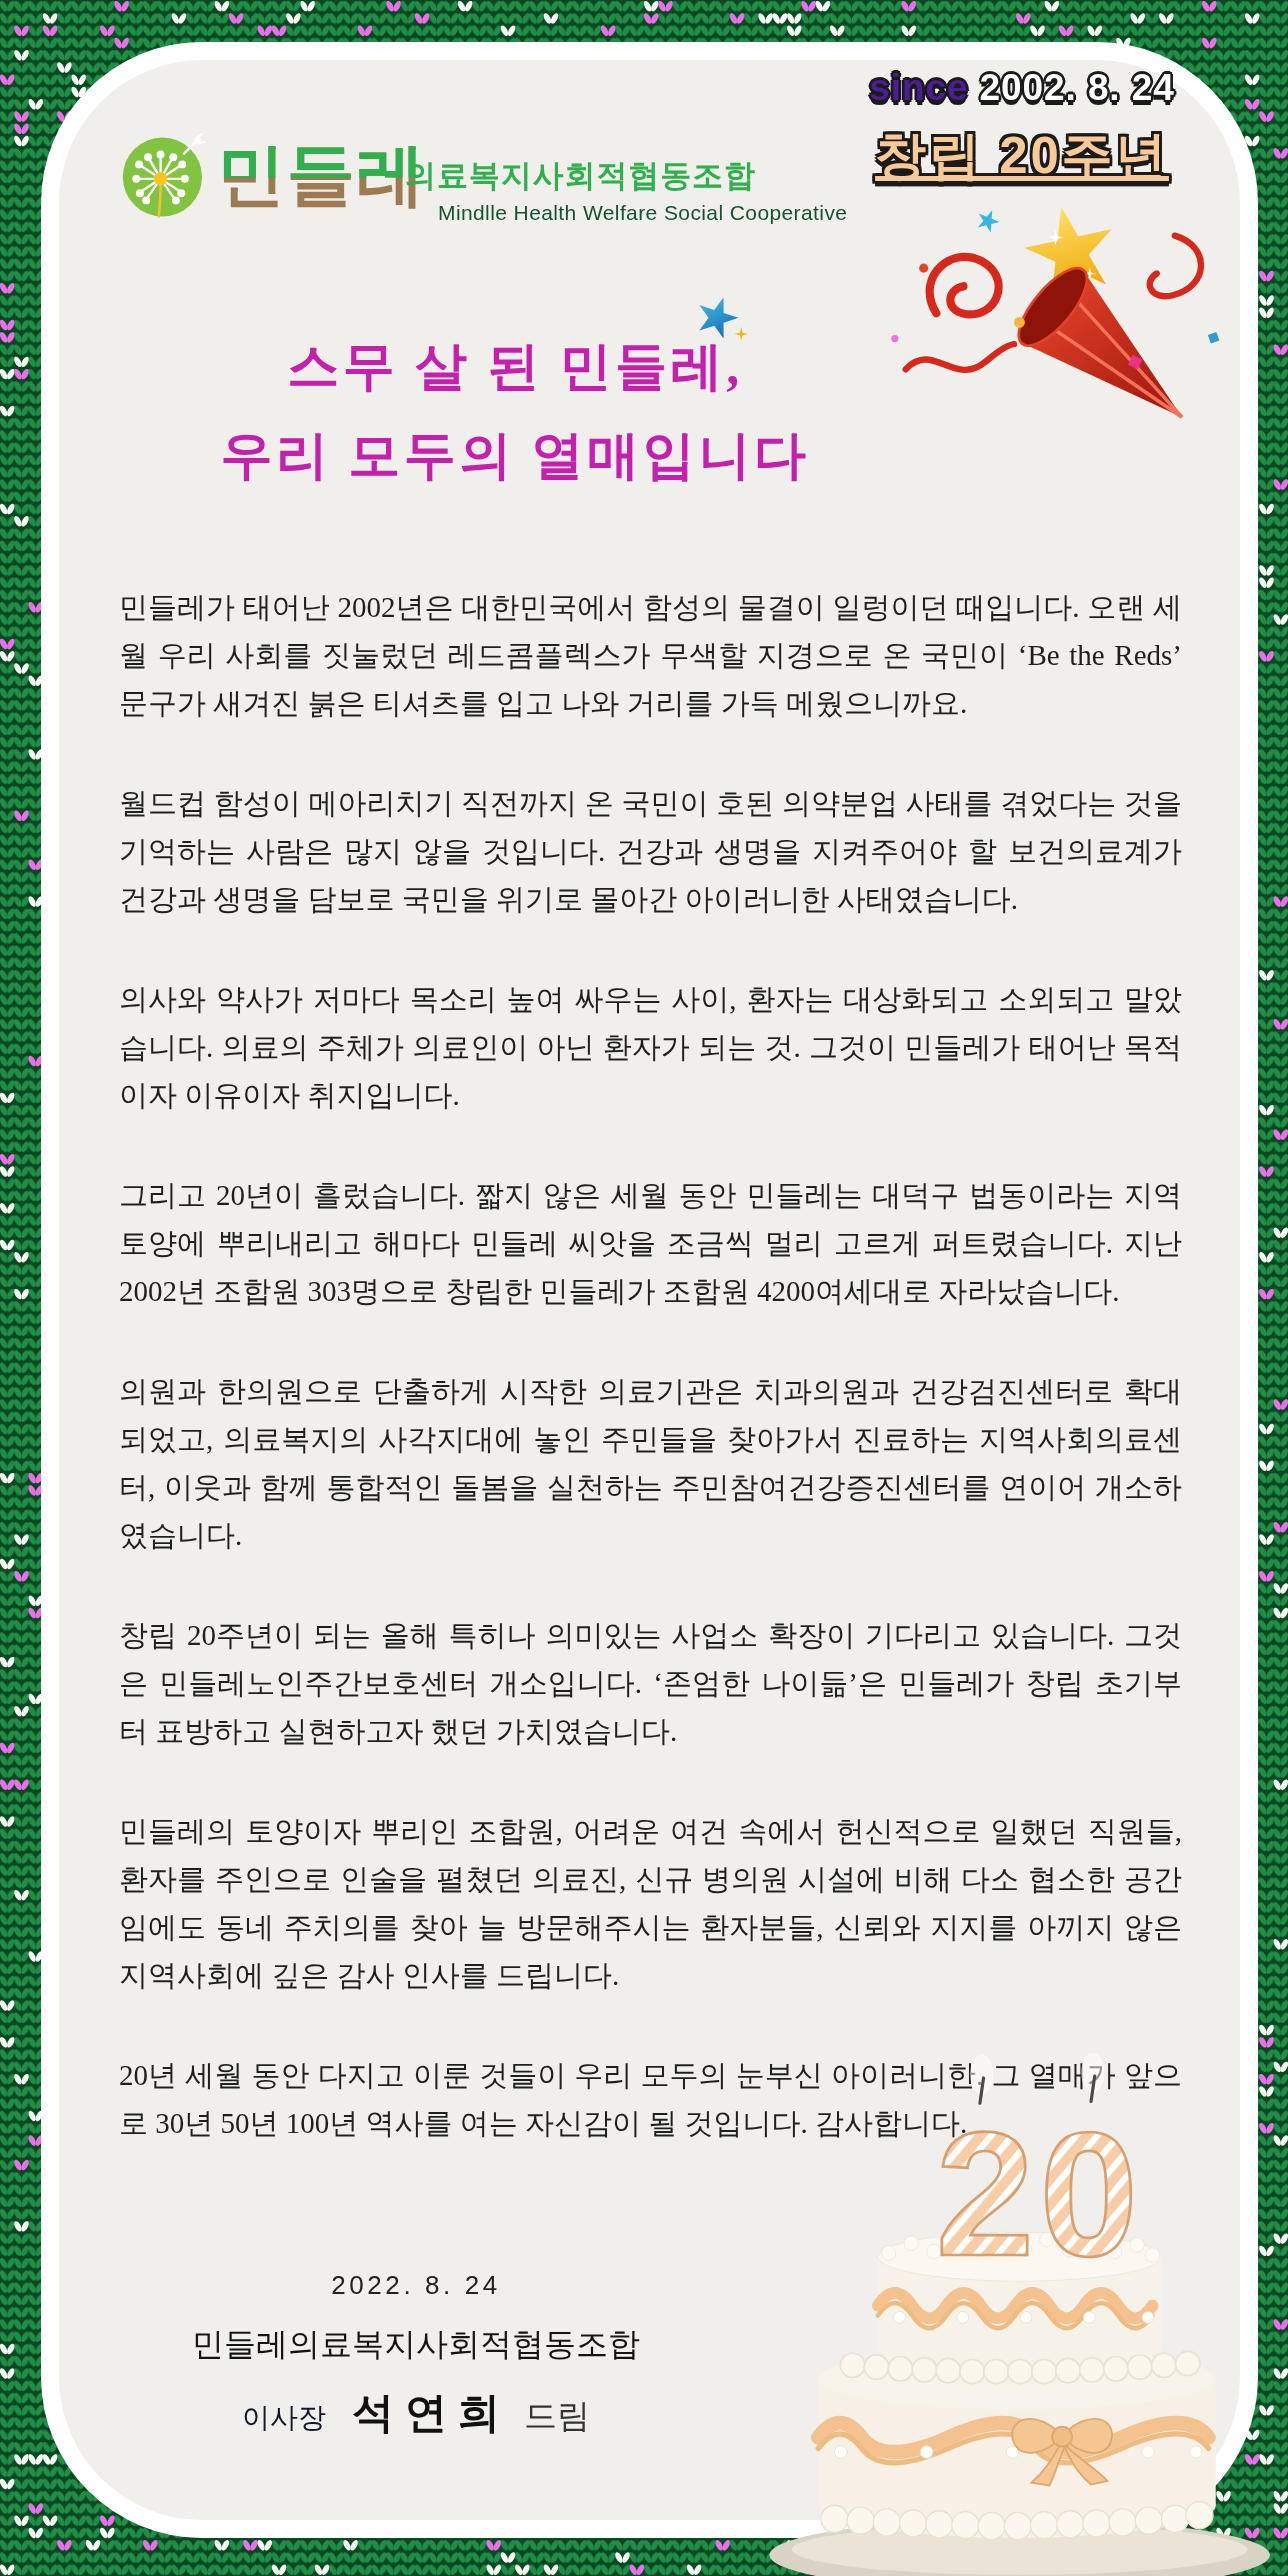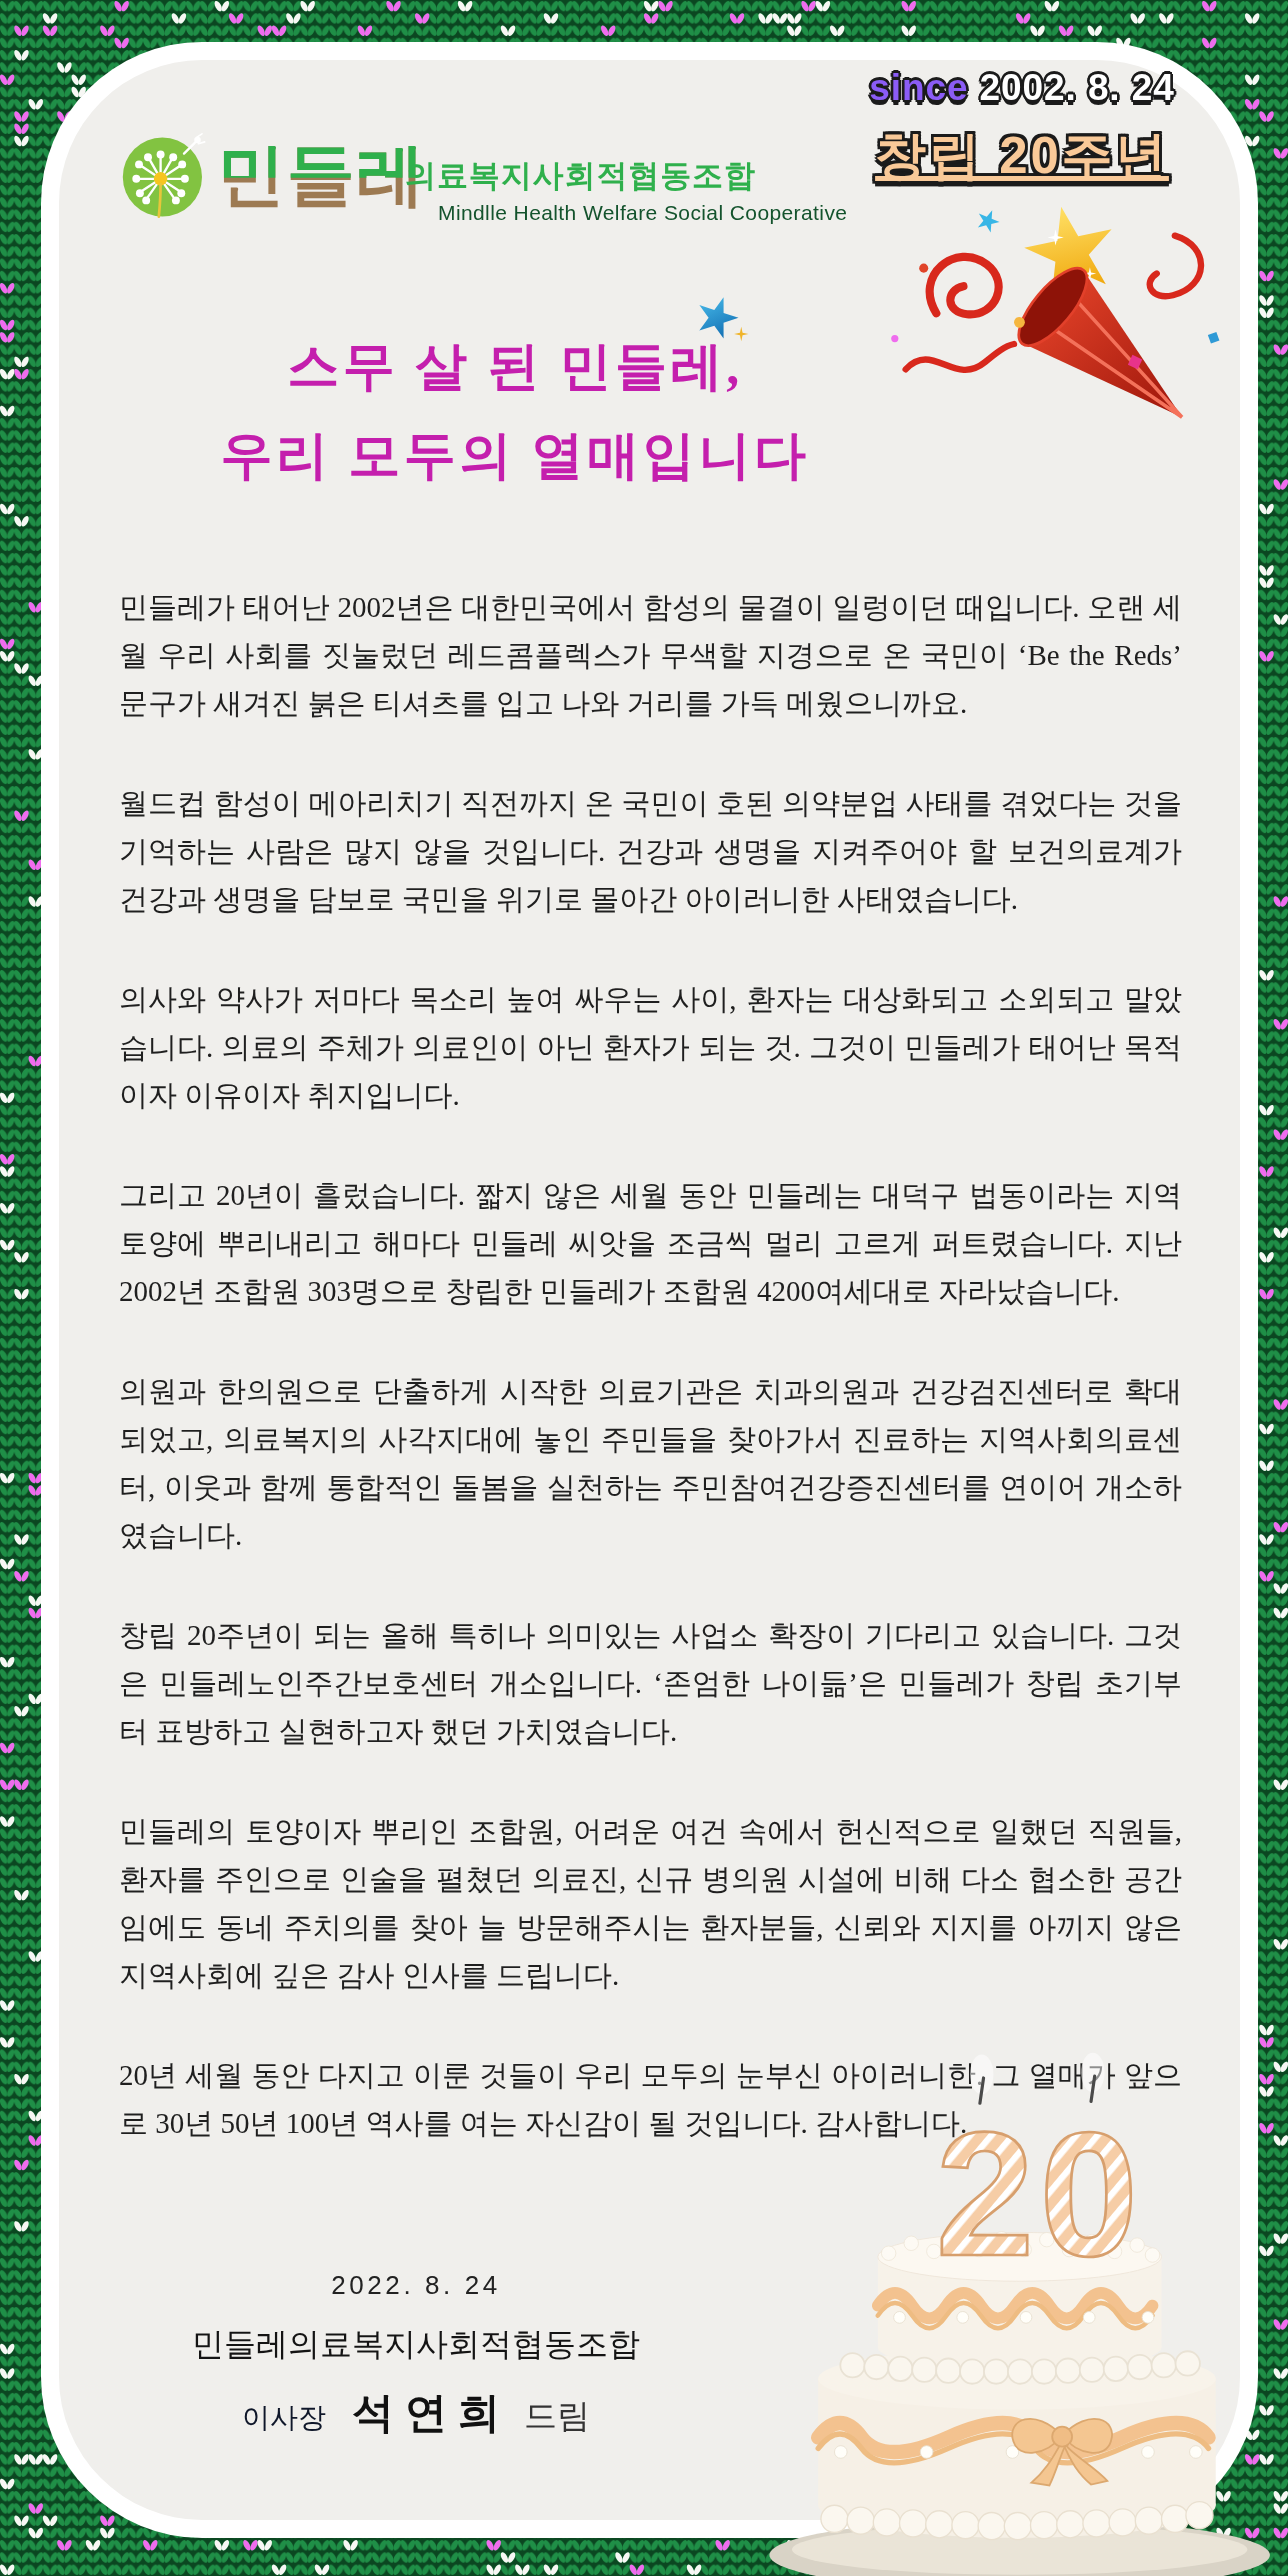--- a/index.html
+++ b/index.html
@@ -19,21 +19,21 @@
   .logo-name .l-bottom{color:#9d7a52;}
   .logo-name .l-top{color:#2fb04c;clip-path:inset(0 0 45% 0);}
   .logo-sub{position:absolute;left:405px;top:155px;z-index:3;white-space:nowrap;}
   .logo-sub-ko{font-size:31px;font-weight:800;color:#2fb04c;letter-spacing:0.9px;}
   .logo-sub-en{font-size:21px;color:#14532d;margin-top:3.6px;letter-spacing:0.4px;margin-left:33px;}
   
   .badge{position:absolute;left:841px;top:67px;width:362px;text-align:center;z-index:3;white-space:nowrap;}
   .badge-l1{font-size:37px;font-weight:800;letter-spacing:0.9px;
     text-shadow:2.7px 0 0 #1b1b1b,-2.7px 0 0 #1b1b1b,0 2.7px 0 #1b1b1b,0 -2.7px 0 #1b1b1b,
        1.8px 1.8px 0 #1b1b1b,-1.8px 1.8px 0 #1b1b1b,1.8px -1.8px 0 #1b1b1b,-1.8px -1.8px 0 #1b1b1b,0 4.5px 0 #1b1b1b;}
-  .badge-since{color:#8b5cf6;}
+  .badge-since{color:#4c1d95;}
   .badge-date{color:#ffffff;}
   .badge-l2{margin-top:12.7px;font-size:51px;font-weight:800;letter-spacing:2.7px;color:#f9c998;
     text-shadow:2.7px 0 0 #1b1b1b,-2.7px 0 0 #1b1b1b,0 2.7px 0 #1b1b1b,0 -2.7px 0 #1b1b1b,
        2.7px 2.7px 0 #1b1b1b,-2.7px 2.7px 0 #1b1b1b,2.7px -2.7px 0 #1b1b1b,-2.7px -2.7px 0 #1b1b1b,0 5.4px 0 #1b1b1b;text-decoration:underline;}
   
   .title{position:absolute;left:99px;top:322px;width:832px;text-align:center;z-index:3;
          font-family:Liberation Serif, serif;
          font-size:52px;font-weight:700;letter-spacing:3.6px;line-height:89px;color:#c41fad;white-space:nowrap;}
   
   .body-text{position:absolute;left:119px;top:583px;width:1063px;z-index:3;

